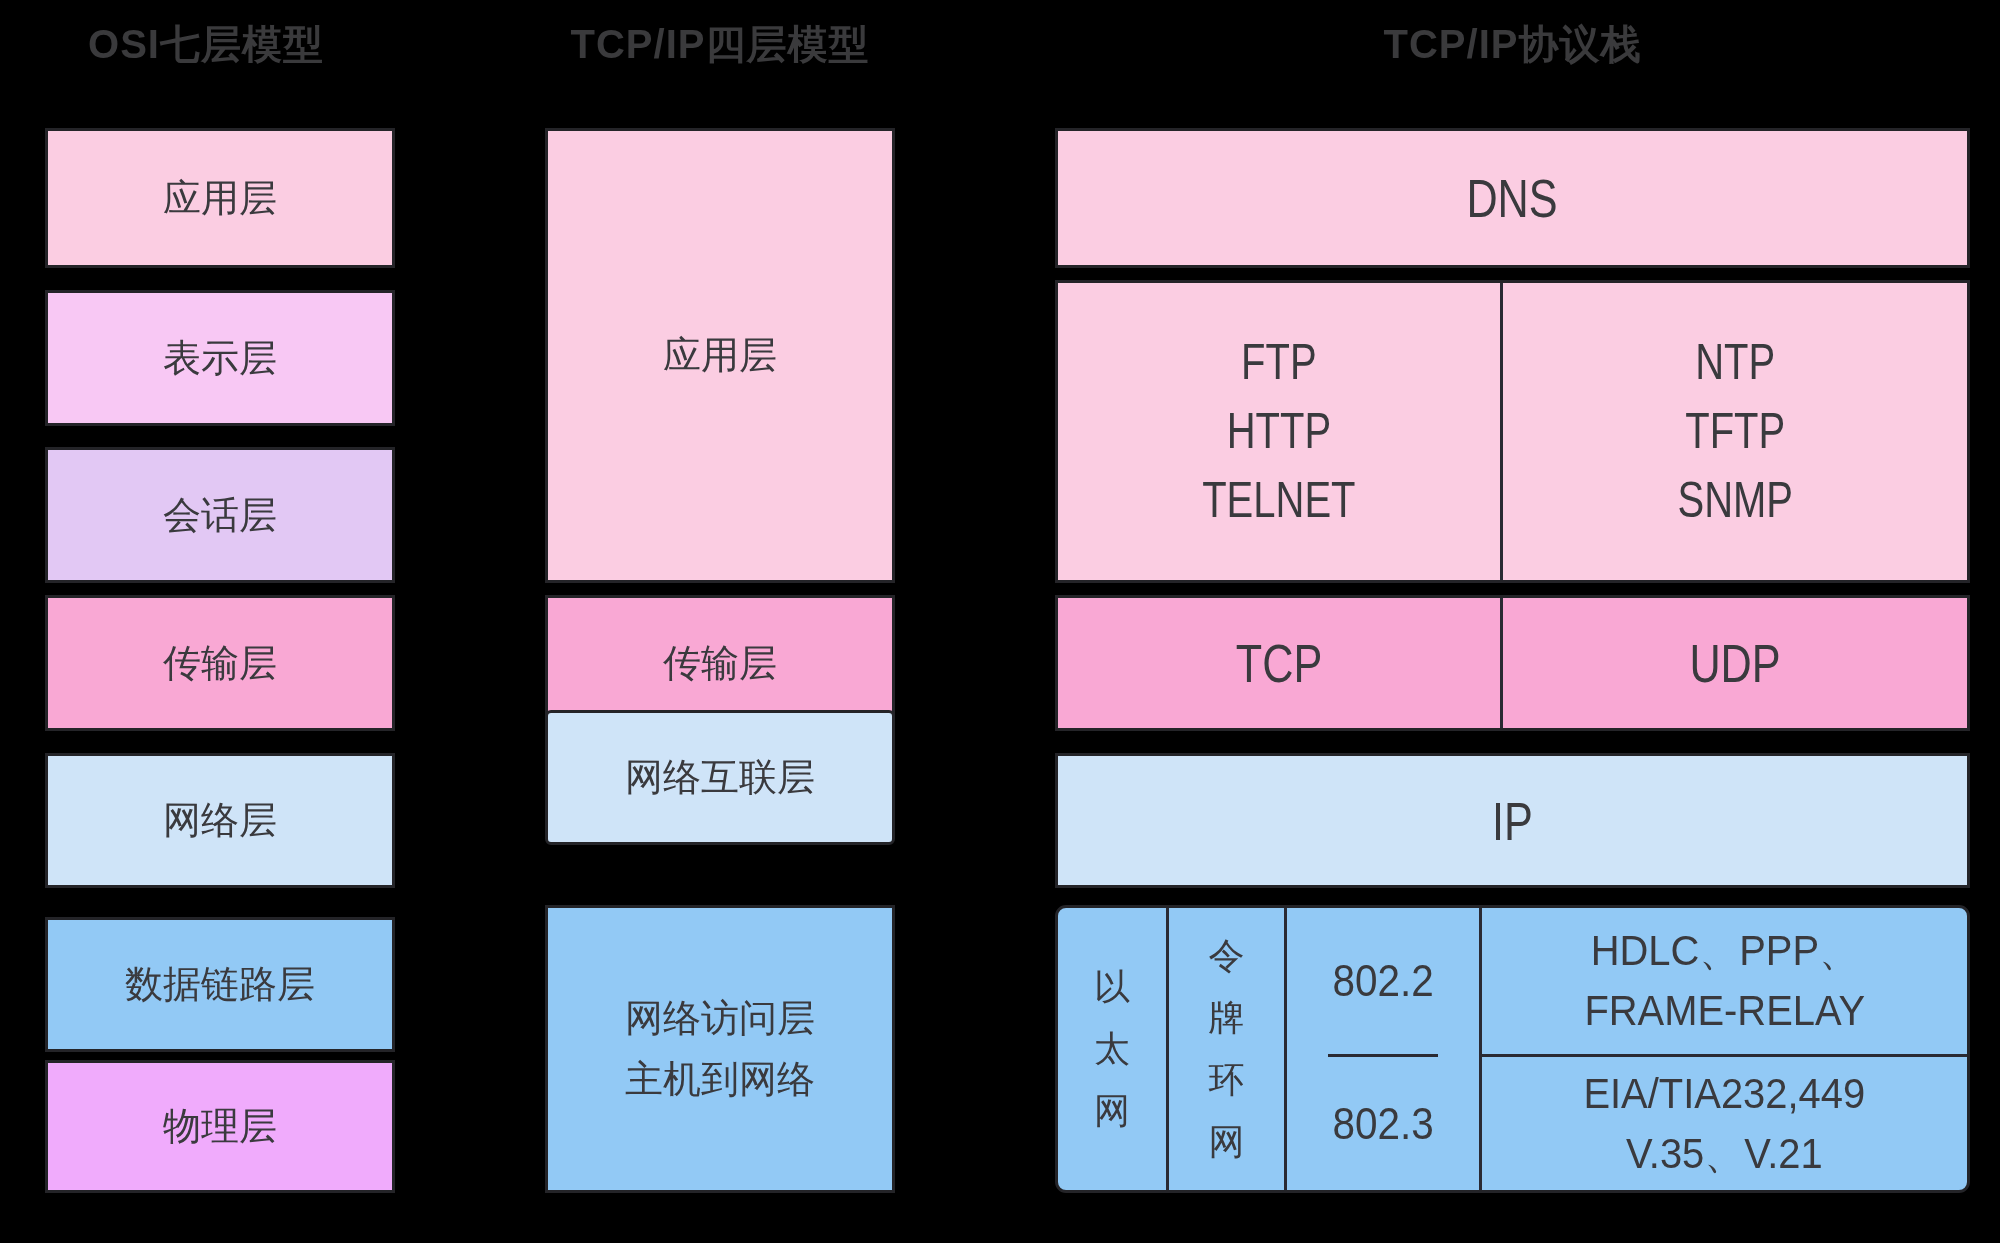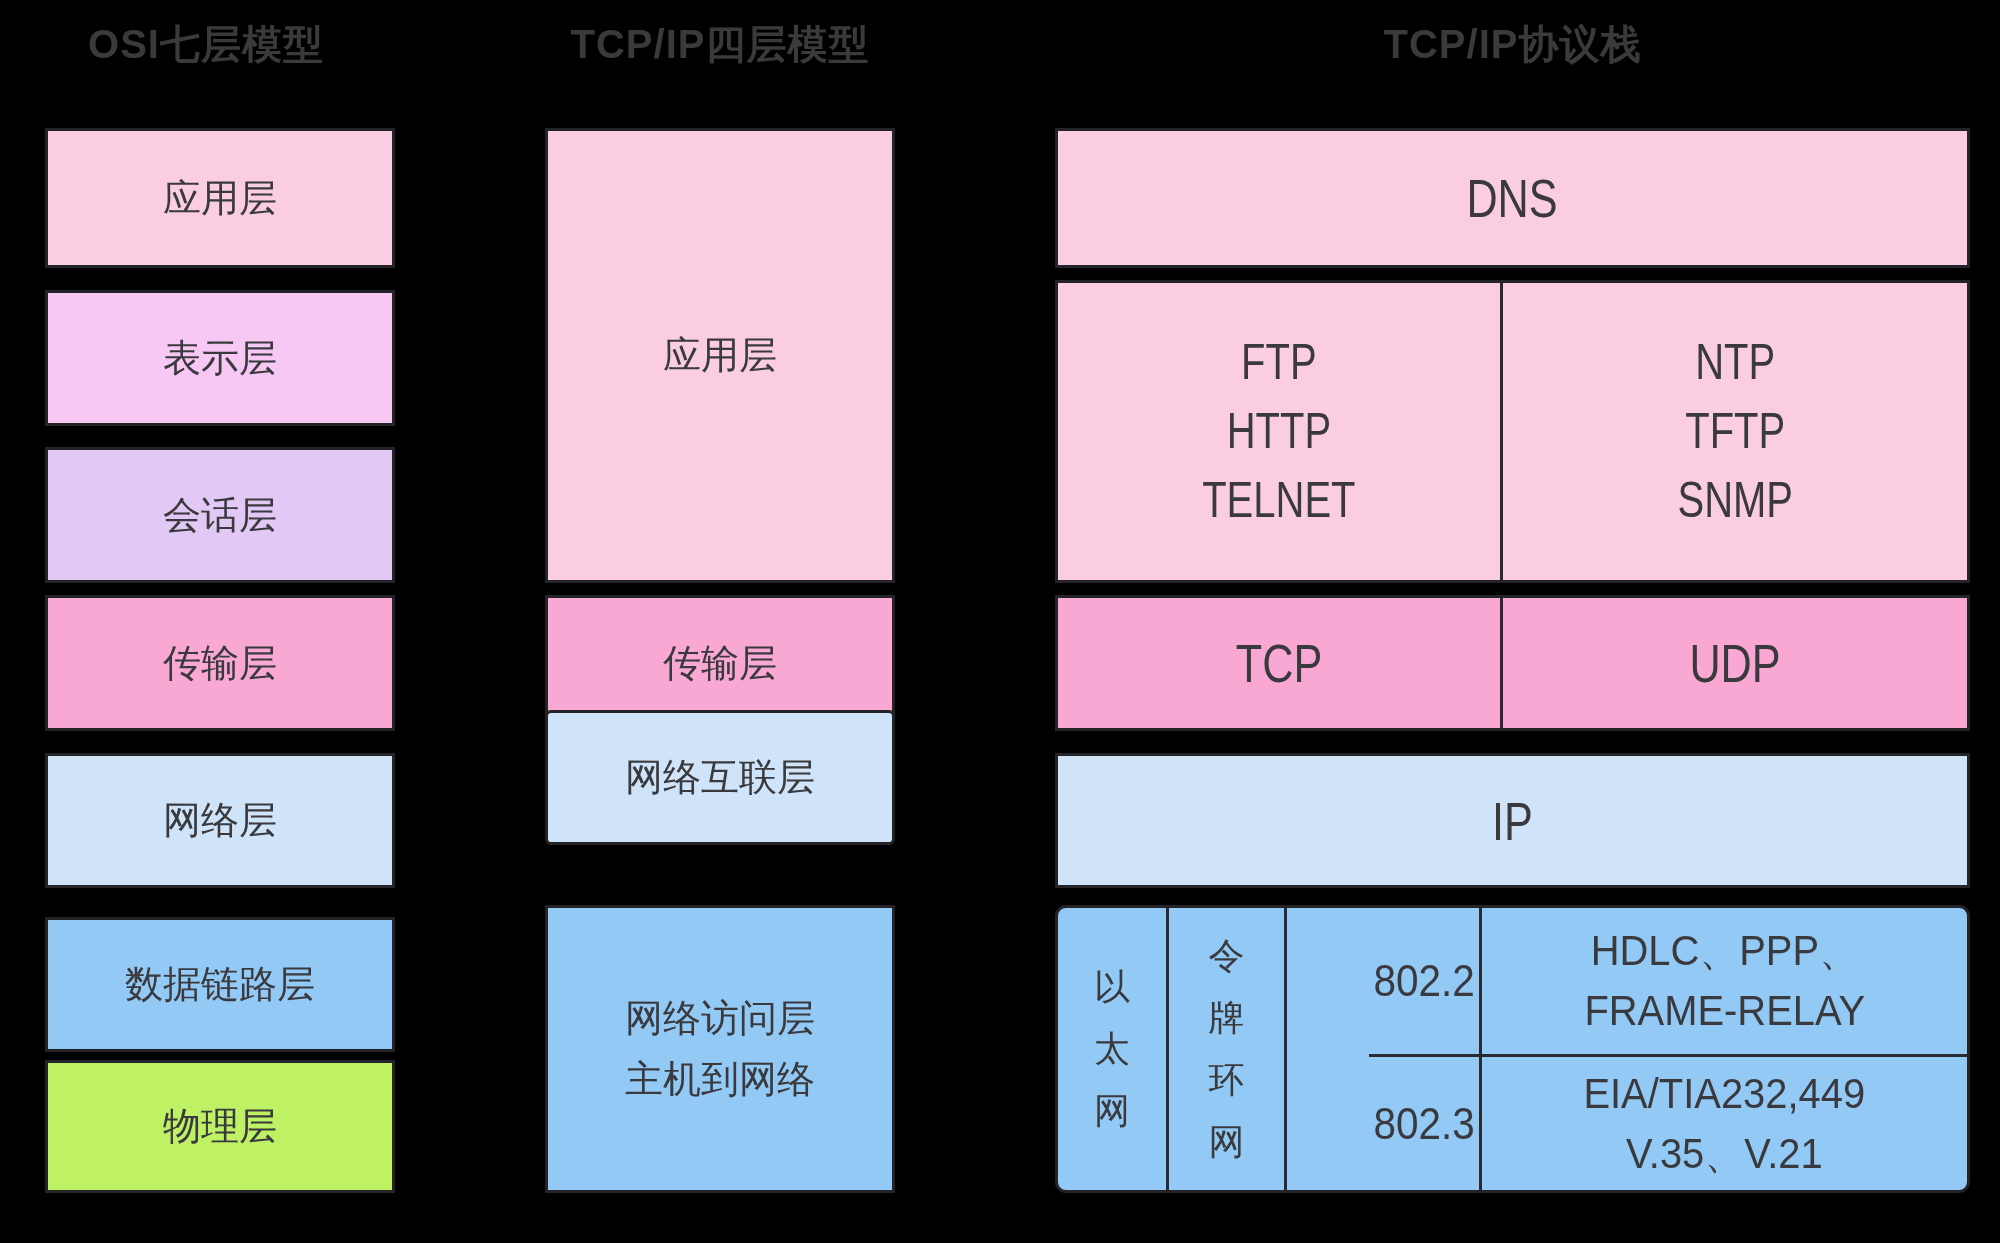--- a/index.html
+++ b/index.html
@@ -21,21 +21,21 @@
     display:flex;align-items:center;justify-content:center;
     border:3px solid #242428;color:#3a3a3e;
   }
   
   .bg-pink{background:#fbcde2;}
   .bg-magenta{background:#f8c8f4;}
   .bg-lavender{background:#e2c8f4;}
   .bg-periwinkle{background:#f9a8d4;}
   .bg-paleblue{background:#cfe4f8;}
   .bg-skyblue{background:#92c9f5;}
-  .bg-violet{background:#bef264;}
+  .bg-violet{background:#f0abfc;}
 
   
   .osi{left:45px;width:350px;}
   .o1{top:128px;height:140px;}
   .o2{top:290px;height:136px;}
   .o3{top:447px;height:136px;}
   .o4{top:595px;height:136px;}
   .o5{top:753px;height:135px;}
   .o6{top:905px;height:135px;margin-top:12px;}
   .o7{top:1060px;height:133px;}
@@ -57,21 +57,21 @@
 
   .split{display:flex;align-items:stretch;}
   .cell{display:flex;align-items:center;justify-content:center;}
   .cell-l{flex:0 0 48.6%;}
   .cell-r{flex:1;border-left:3px solid #2a2a33;}
 
   .lc{display:flex;align-items:center;justify-content:center;box-sizing:border-box;}
   .lc + .lc{border-left:3px solid #2a2a33;}
   .lc-eth{width:108px;}
   .lc-token{width:118px;}
-  .lc-802{width:195px;flex-direction:column;align-items:flex-end;}
+  .lc-802{width:195px;flex-direction:column;align-items:center;}
   .lc-serial{flex:1;flex-direction:column;align-items:stretch;}
   .sub{display:flex;align-items:center;justify-content:center;box-sizing:border-box;}
   .sub-top{height:149px;border-bottom:3px solid #2a2a33;}
   .sub-bottom{flex:1;}
 
   
   .cn{font-size:38px;}
   .cn-lines{display:flex;flex-direction:column;font-size:38px;line-height:1.6;text-align:center;}
   .latin{font-size:54px;transform:scaleX(0.8);white-space:nowrap;}
   .latin-lines{display:flex;flex-direction:column;font-size:50px;line-height:1.38;text-align:center;transform:scaleX(0.8);}

